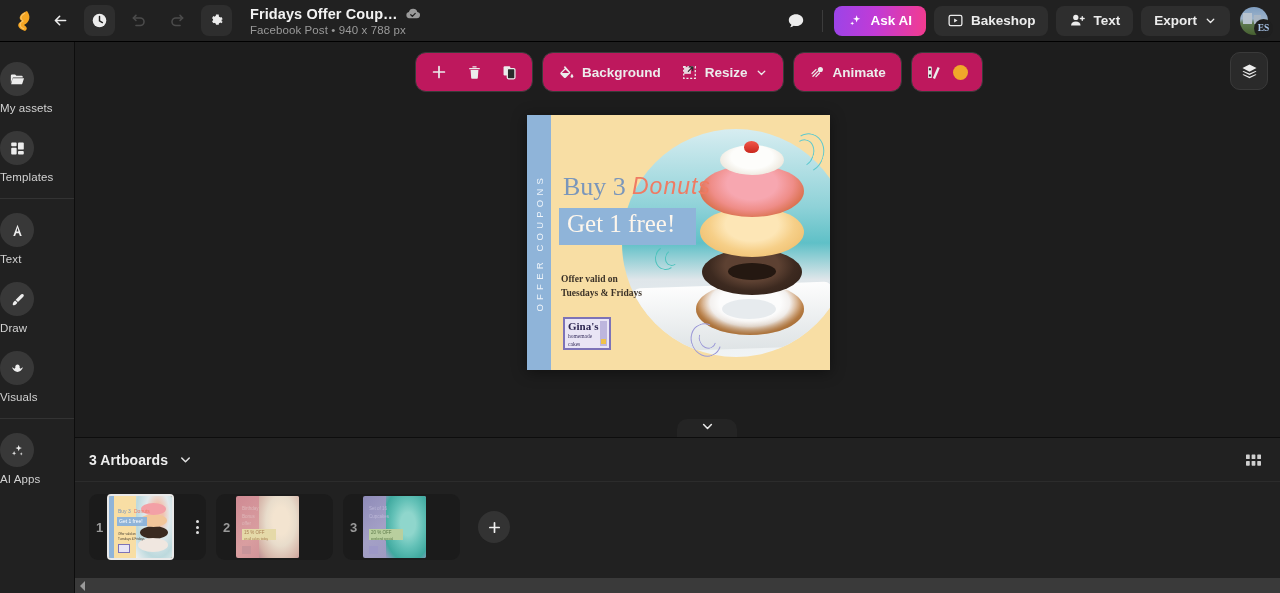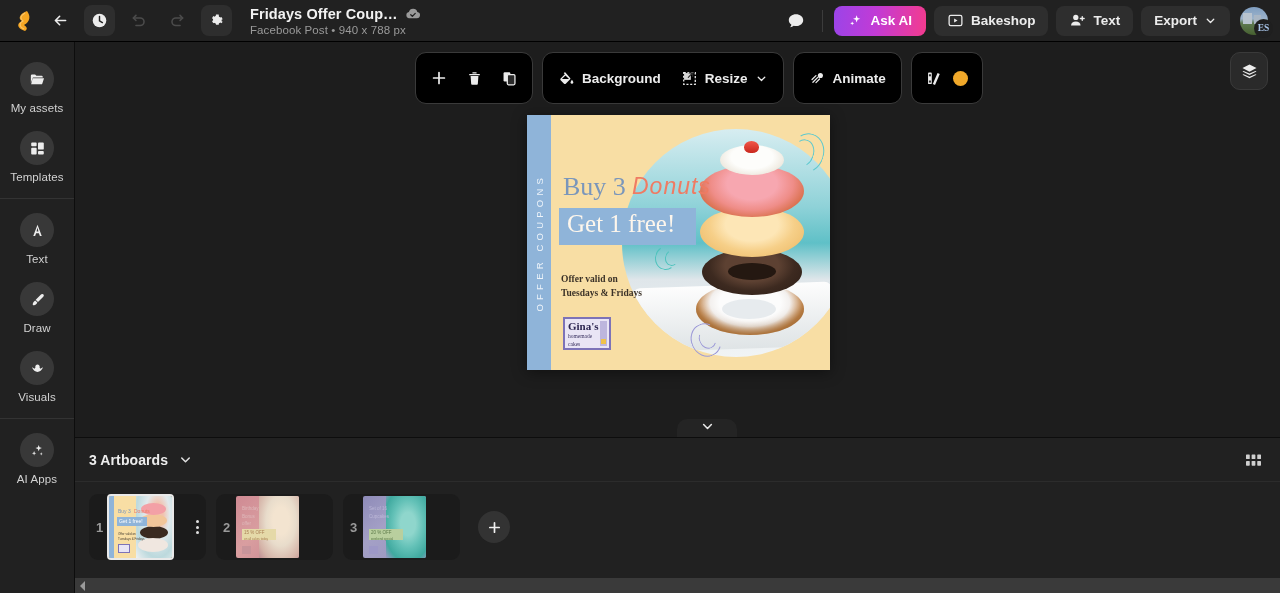--- a/index.html
+++ b/index.html
@@ -86,21 +86,21 @@
 
   
   .rail {
     position: absolute; top: 42px; left: 0;
     width: 75px; height: 551px;
     background: #212121;
     border-right: 1px solid #0d0d0d;
     padding-top: 12px;
   }
   .rail-item {
-    display: flex; flex-direction: column; align-items: center;
+    display: flex; flex-direction: column; 
     padding: 8px 0 9px; cursor: pointer;
   }
   .rail-icon {
     width: 34px; height: 34px; border-radius: 50%;
     background: #383838;
     display: flex; align-items: center; justify-content: center;
   }
   .rail-label { font-size: 11.5px; color: #d2d2d2; margin-top: 6px; letter-spacing: .1px; }
   .rail-sep { height: 1px; background: #333; margin: 6px 0; }
 
@@ -108,22 +108,22 @@
   .canvas {
     position: absolute; top: 42px; left: 75px;
     width: 1205px; height: 395px;
     background: #1d1d1d;
   }
   .float-toolbar {
     position: absolute; top: 10px; left: 340px;
     display: flex; align-items: center; gap: 9px;
   }
   .tgroup {
-    background: #000000; border: 1px solid #3a3a3a;
-    border-radius: 11px; height: 52px;
+    background: #be185d; border: 1px solid #3a3a3a;
+    border-radius: 11px; height: 40px;
     display: flex; align-items: center; padding: 0 6px; gap: 2px;
   }
   .tbtn {
     height: 31px; border-radius: 8px; padding: 0 9px;
     display: flex; align-items: center; gap: 7px;
     cursor: pointer; color: #ececec; font-size: 13.5px; font-weight: bold;
     white-space: nowrap;
   }
   .tbtn.icononly { padding: 0 8px; }
 

